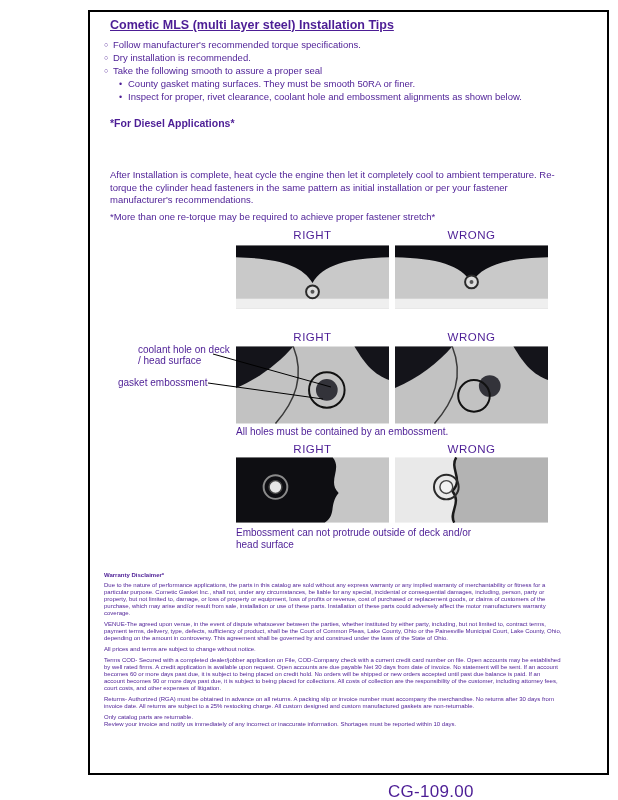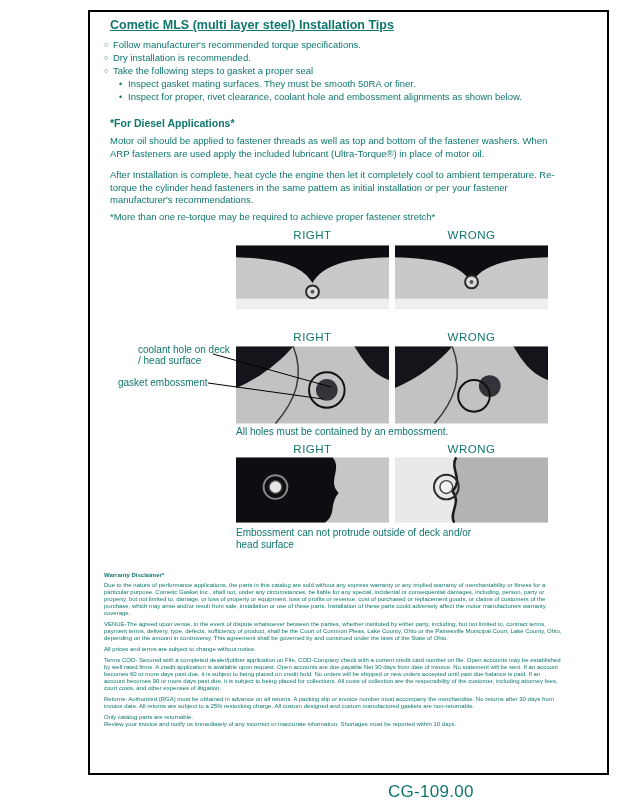--- a/index.html
+++ b/index.html
@@ -1,18 +1,18 @@
 <!DOCTYPE html>
 <html><head>
 <meta charset="utf-8">
 <style>
   html,body { margin:0; padding:0; background:#fff; }
   .page {
     position:relative; width:618px; height:800px; background:#ffffff;
-    font-family:"Liberation Sans","DejaVu Sans",sans-serif; color:#0f766e;
+    font-family:"Liberation Sans","DejaVu Sans",sans-serif; color:#4c1d95;
     overflow:hidden;
   }
   .frame {
     position:absolute; left:88px; top:10px; width:521px; height:765px;
     border:2px solid #000; box-sizing:border-box;
   }
   .title {
     position:absolute; left:110px; top:18px;
     font-size:12.5px; font-weight:bold; text-decoration:underline; white-space:nowrap;
   }
@@ -64,34 +64,33 @@
     <div class="tip">
       <span class="m1">○</span>
       <span>Follow manufacturer's recommended torque specifications.</span>
     </div>
     <div class="tip">
       <span class="m1">○</span>
       <span>Dry installation is recommended.</span>
     </div>
     <div class="tip">
       <span class="m1">○</span>
-      <span>Take the following steps to gasket a proper seal</span>
+      <span>Take the following smooth to assure a proper seal</span>
     </div>
     <div class="tip sub">
       <span class="m2">•</span>
-      <span>Inspect gasket mating surfaces.  They must be smooth 50RA or finer.</span>
+      <span>County gasket mating surfaces.  They must be smooth 50RA or finer.</span>
     </div>
     <div class="tip sub">
       <span class="m2">•</span>
       <span>Inspect for proper, rivet clearance, coolant hole and embossment alignments as shown below.</span>
     </div>
   </div>
 
   <div class="diesel-heading">*For Diesel Applications*</div>
-  <div class="para p1">Motor oil should be applied to fastener threads as well as top and bottom of the fastener washers. When ARP fasteners are used apply the included lubricant (Ultra-Torque®) in place of motor oil.</div>
   <div class="para p2">After Installation is complete, heat cycle the engine then let it completely cool to ambient temperature. Re-torque the cylinder head fasteners in the same pattern as initial installation or per your fastener manufacturer's recommendations.</div>
   <div class="para note">*More than one re-torque may be required to achieve proper fastener stretch*</div>
 
   <div class="dg-head r1">
     <span>RIGHT</span>
     <span>WRONG</span>
   </div>
   <div class="dg-row r1">
     <span class="panel">
       <svg viewBox="0 0 155 64" width="153" height="64">

